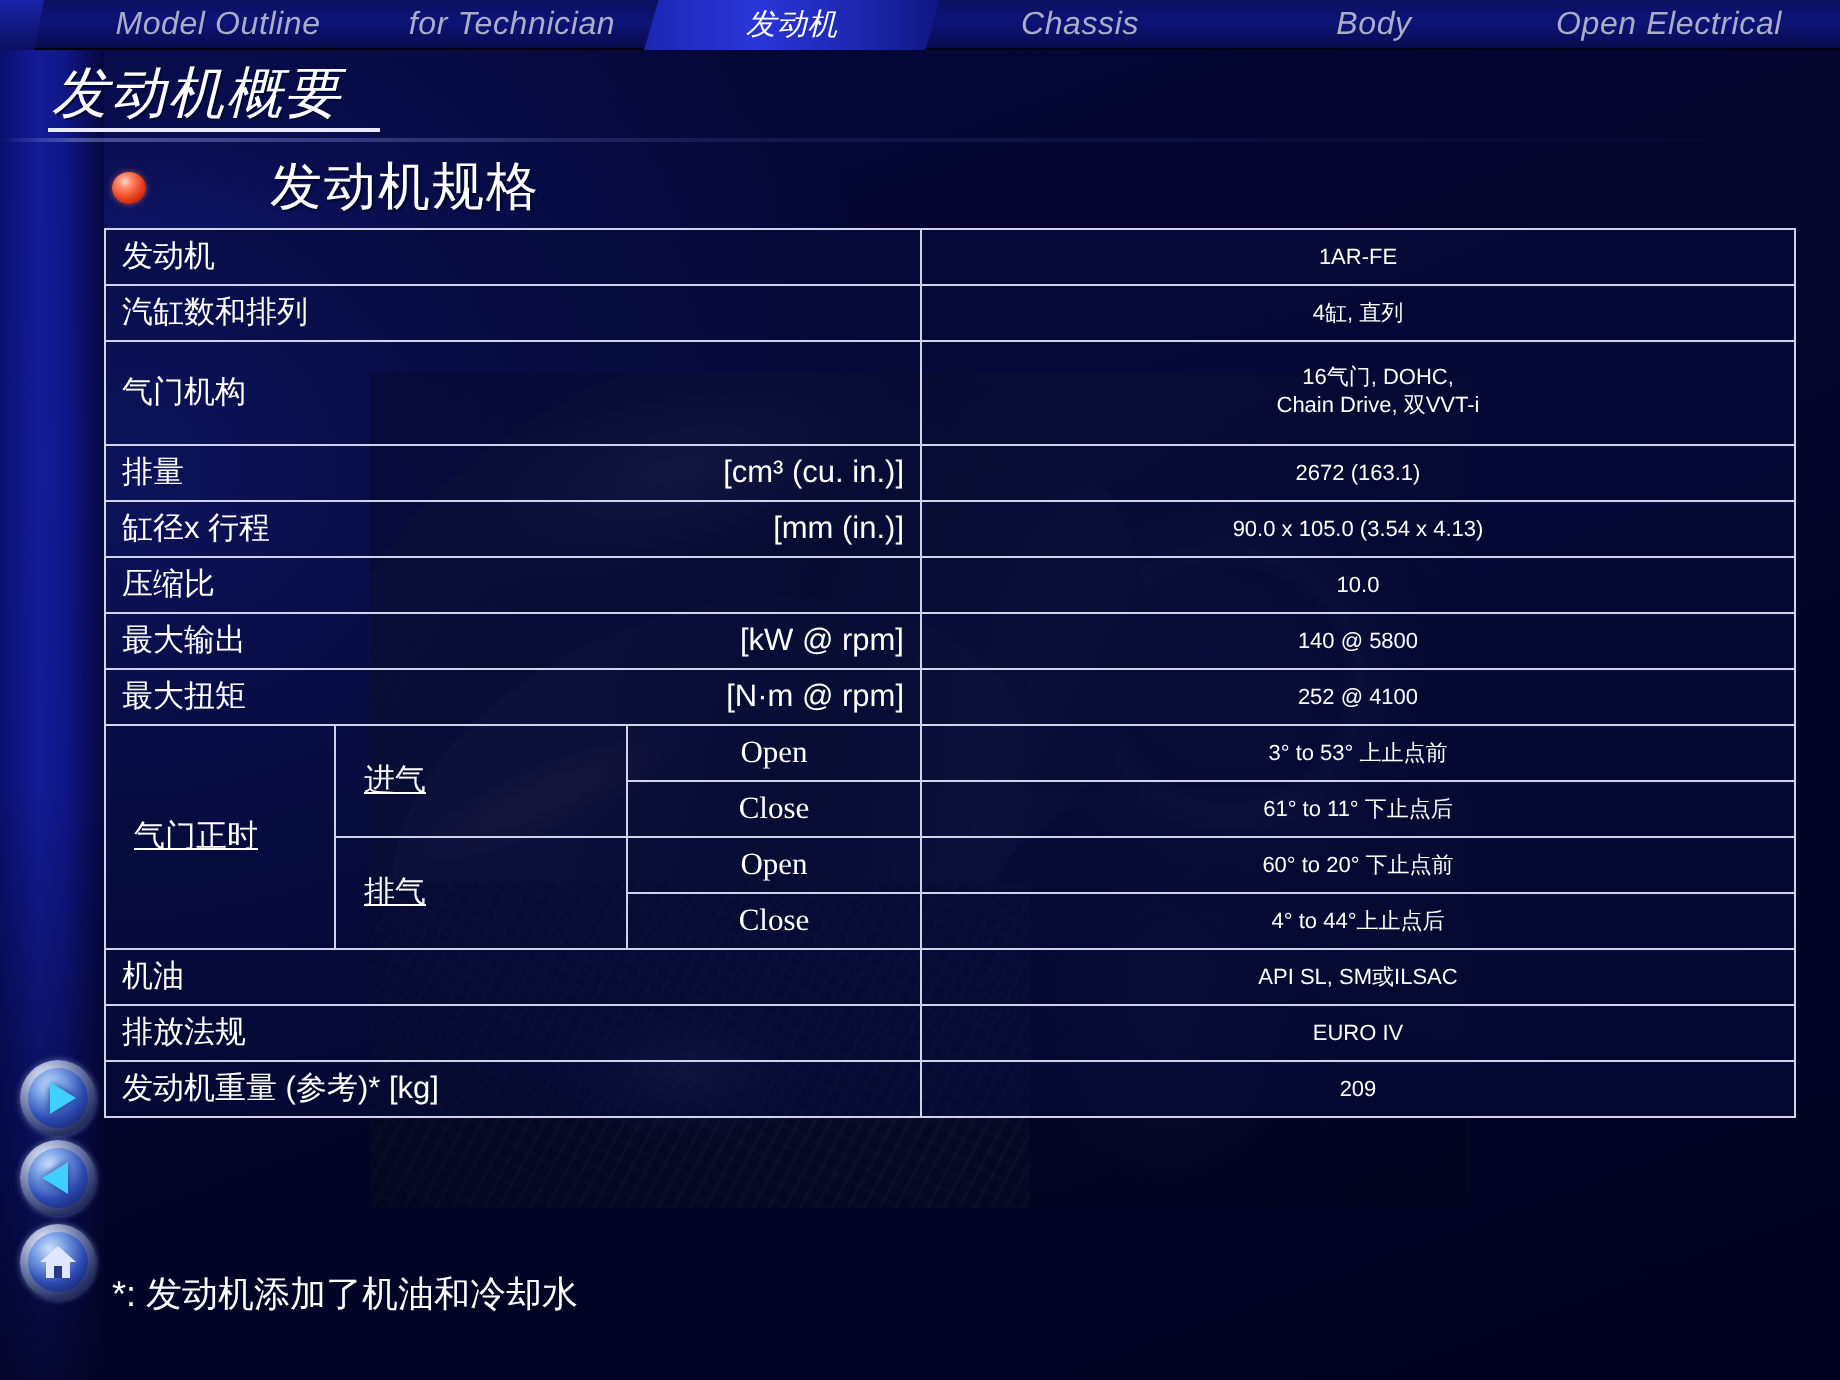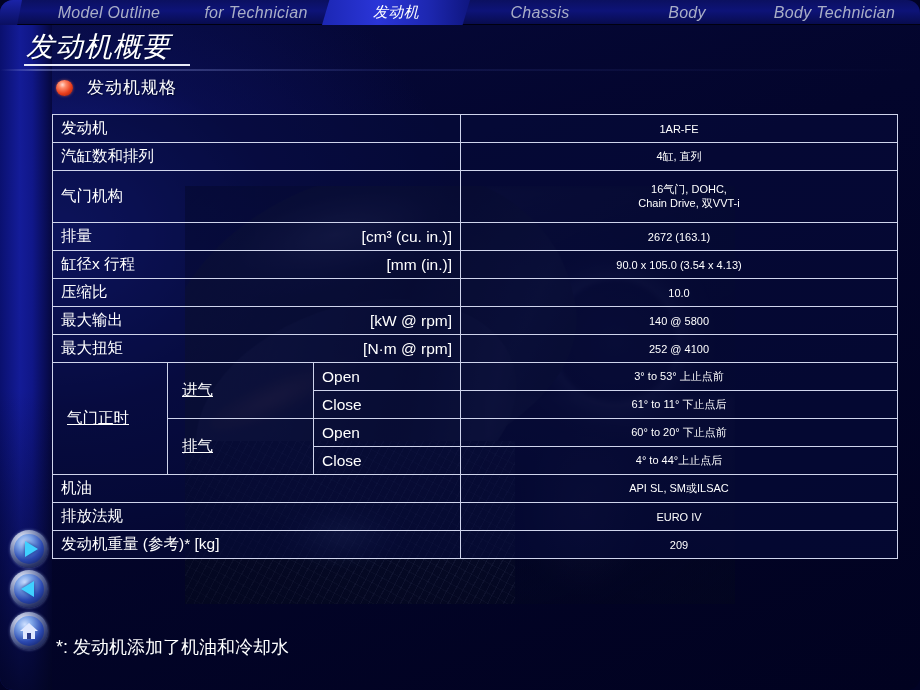--- a/index.html
+++ b/index.html
@@ -9,21 +9,20 @@
     font-family: "Liberation Sans", "DejaVu Sans", sans-serif;
     overflow: hidden;
   }
   #root {
     position: relative;
     width: 920px; height: 690px;
     background:
       radial-gradient(ellipse 520px 420px at 6% 34%, rgba(24,34,150,0.95) 0%, rgba(12,18,96,0.55) 42%, rgba(2,4,40,0.0) 78%),
       linear-gradient(160deg, #06093c 0%, #03052c 40%, #010220 100%);
     overflow: hidden;
-    border-radius: 13px;
   }
 
   
   .left-band {
     position: absolute; left: 0; top: 24px; width: 52px; height: 666px;
     background: linear-gradient(to right, #0a1070 0%, #141c9a 38%, #10178a 62%, #05073c 100%);
     opacity: .95;
   }
   .left-band-fade {
     position: absolute; left: 0; top: 24px; width: 52px; height: 666px;
@@ -79,22 +78,23 @@
   .section-head {
     position: absolute; left: 56px; top: 76px;
     display: flex; align-items: center; gap: 14px;
   }
   .bullet-sphere {
     width: 17px; height: 16px; border-radius: 50%;
     background: radial-gradient(circle at 38% 30%, #ffd9cf 0%, #ff8a6a 22%, #e83d1c 58%, #8a1606 100%);
     box-shadow: 0 0 3px rgba(255,120,90,.55);
   }
   .section-head-text {
-    font-size: 17px; color: #ffffff; letter-spacing: 1px;
+    font-size: 26px; color: #ffffff; letter-spacing: 1px;
     text-shadow: 1px 1px 1px #000830;
+    margin-left: 48px;
   }
 
   
   .photo {
     position: absolute; left: 185px; top: 186px; width: 550px; height: 418px;
     overflow: hidden;
     opacity: .92;
   }
   
   .ph-pulley {
@@ -177,21 +177,21 @@
     color: #ffffff;
     font-size: 15.5px;
     padding: 3px 8px;
     background: rgba(7,11,58,0.62);
     height: 28px;
     vertical-align: middle;
     white-space: nowrap;
   }
   td.k { text-align: left; }
   td.v { text-align: center; font-size: 11px; }
-  td.sub { text-align: left; }
+  td.sub { text-align: center; font-family: Liberation Serif, serif; }
   td.mid { text-align: left; padding-left: 14px; text-decoration: underline; }
   td.tall { height: 52px; }
   td.two-line { line-height: 1.25; white-space: normal; text-align: center; padding-left: 28px; }
   .kv-wrap { display: flex; justify-content: space-between; align-items: center; gap: 10px; }
 
   
   .footnote {
     position: absolute; left: 56px; top: 635px;
     font-size: 18px; color: #ffffff;
     text-shadow: 1px 1px 0 #000728;
@@ -228,21 +228,21 @@
   <div class="left-band"></div>
   <div class="left-band-fade"></div>
 
   <div class="tabbar">
     <div class="tabbar-left-notch"></div>
     <div class="tab" id="tab-0" style="left:24px; width:170px;">Model Outline</div>
     <div class="tab" id="tab-1" style="left:166px; width:180px;">for Technician</div>
     <div class="tab active cjk" id="tab-2" style="left:322px; width:148px;">发动机</div>
     <div class="tab" id="tab-4" style="left:632px; width:110px;">Body</div>
     <div class="tab" id="tab-3" style="left:470px; width:140px;">Chassis</div>
-    <div class="tab" id="tab-5" style="left:752px; width:165px;">Body Technician</div>
+    <div class="tab" id="tab-5" style="left:752px; width:165px;">Open Electrical</div>
   </div>
 
   <div class="page-title">发动机概要</div>
   <div class="page-title-underline"></div>
   <div class="title-rule"></div>
 
   <div class="section-head">
     <div class="bullet-sphere"></div>
     <div class="section-head-text">发动机规格</div>
   </div>

